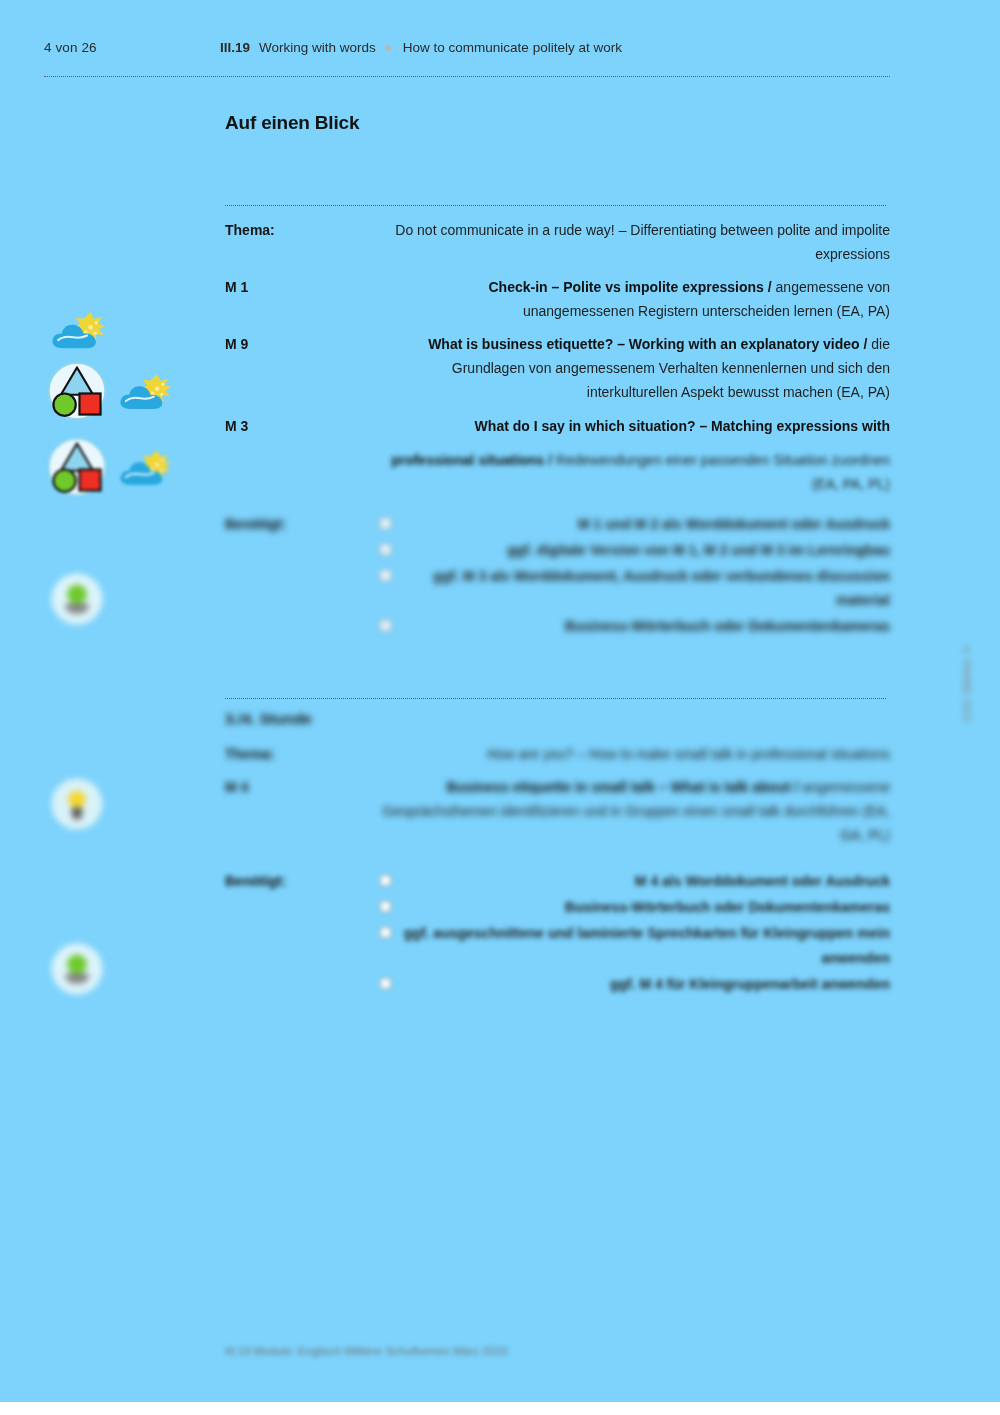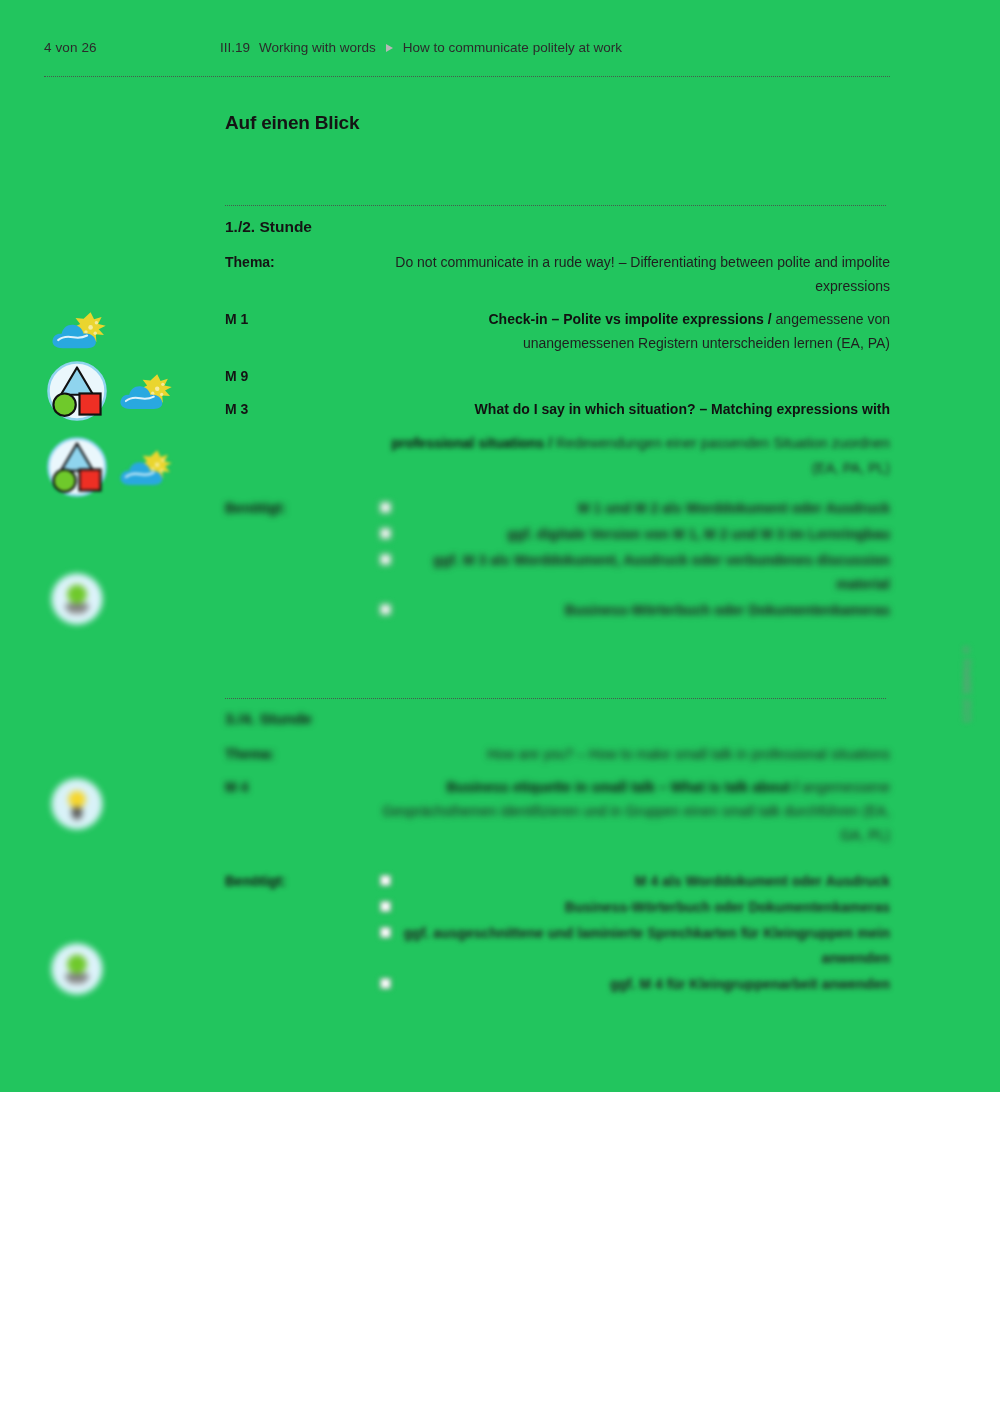--- a/index.html
+++ b/index.html
@@ -7,22 +7,22 @@
     padding: 0;
     background: #ffffff;
   }
   body {
     font-family: "Liberation Sans", sans-serif;
     color: #1a1a1a;
   }
   .page {
     position: relative;
     width: 1000px;
-    height: 1092px;
-    background: #22c55e;
+    height: 1402px;
+    background: #7dd3fc;
     overflow: hidden;
   }
 
   
   .header {
     position: absolute;
     left: 44px;
     top: 40px;
     width: 846px;
     height: 24px;
@@ -36,21 +36,21 @@
     flex: 0 0 176px;
     letter-spacing: 0.1px;
   }
   .header-crumbs {
     display: flex;
     align-items: center;
     font-size: 13.5px;
     color: #2b2b2b;
     gap: 9px;
   }
-  .header-code { font-weight: 400; }
+  .header-code { font-weight: 700; }
   .header-sep {
     display: inline-block;
     width: 0; height: 0;
     border-left: 7px solid #b8b8b8;
     border-top: 4.5px solid transparent;
     border-bottom: 4.5px solid transparent;
     margin: 0 1px;
   }
 
   .rule-dotted {
@@ -188,38 +188,40 @@
       <span>How to communicate politely at work</span>
     </div>
   </div>
   <hr class="rule-dotted rule-header">
 
   <div class="doc-title">Auf einen Blick</div>
 
   <hr class="rule-dotted rule-sec1">
 
   <div class="section" id="section-1" style="top:218px;">
-    <div class="section-title">1./2. Stunde</div>
 
     <div class="row">
       <div class="row-label">Thema:</div>
       <div class="row-body">
         <span>Do not communicate in a rude way! – Differentiating between polite and impolite expressions</span>
       </div>
     </div>
 
     <div class="row">
       <div class="row-label">M 1</div>
       <div class="row-body">
         <b>Check-in – Polite vs impolite expressions /</b><span> angemessene von unangemessenen Registern unterscheiden lernen (EA, PA)</span>
       </div>
     </div>
 
     <div class="row">
       <div class="row-label">M 9</div>
+      <div class="row-body">
+        <b>What is business etiquette? – Working with an explanatory video /</b><span> die Grundlagen von angemessenem Verhalten kennenlernen und sich den interkulturellen Aspekt bewusst machen (EA, PA)</span>
+      </div>
     </div>
 
     <div class="row" style="margin-bottom:10px;">
       <div class="row-label">M 3</div>
       <div class="row-body">
         <b>What do I say in which situation? – Matching expressions with</b>
       </div>
     </div>
     <div class="row blur-1" style="margin-bottom:16px;">
       <div class="row-label"></div>

